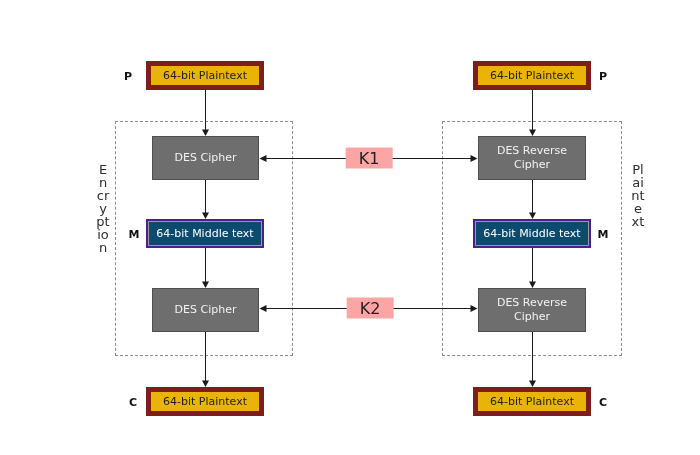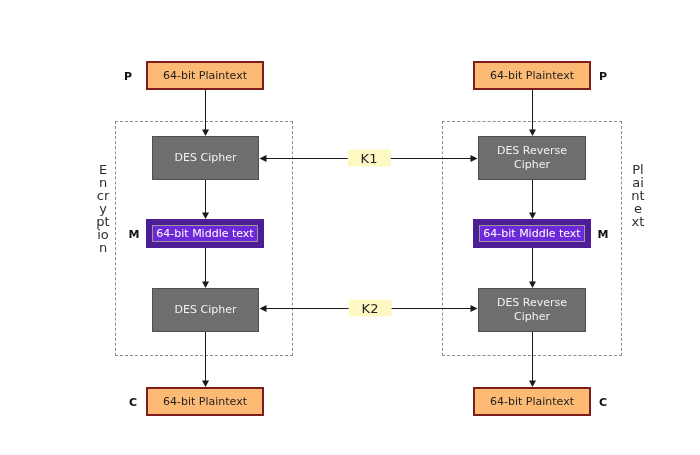--- a/index.html
+++ b/index.html
@@ -12,22 +12,22 @@
     position: relative;
     width: 700px;
     height: 455px;
     background: #ffffff;
     overflow: hidden;
   }
   .abs { position: absolute; box-sizing: border-box; }
 
   
   .box-light {
-    background: #fdba74;
-    border: 2px solid #7f1d1d;
+    background: #eab308;
+    border: 5px solid #7f1d1d;
     color: #1f1f1f;
     font-size: 11px;
     display: flex;
     align-items: center;
     justify-content: center;
     text-align: center;
   }
   
   .box-dark {
     background: #6e6e6e;
@@ -36,22 +36,22 @@
     font-size: 11px;
     line-height: 1.3;
     display: flex;
     align-items: center;
     justify-content: center;
     text-align: center;
     padding: 2px 8px;
   }
   
   .box-black {
-    background: #6d28d9;
-    border: 6px solid #4c1d95;
+    background: #0c4a6e;
+    border: 2px solid #4c1d95;
     box-shadow: inset 0 0 0 1px #9a9a9a;
     color: #ffffff;
     font-size: 11px;
     display: flex;
     align-items: center;
     justify-content: center;
     text-align: center;
   }
   
   .dashed-frame {
@@ -61,23 +61,23 @@
   
   .tag {
     font-size: 11px;
     font-weight: bold;
     color: #111111;
     transform: translate(-50%, -50%);
     white-space: nowrap;
   }
   
   .key-label {
-    font-size: 13px;
+    font-size: 16px;
     color: #222222;
-    background: #fef9c3;
+    background: #fca5a5;
     padding: 1px 13px;
     transform: translate(-50%, -50%);
     white-space: nowrap;
   }
   
   .side-label {
     width: 14px;
     font-size: 13px;
     line-height: 13px;
     color: #2e2e2e;

